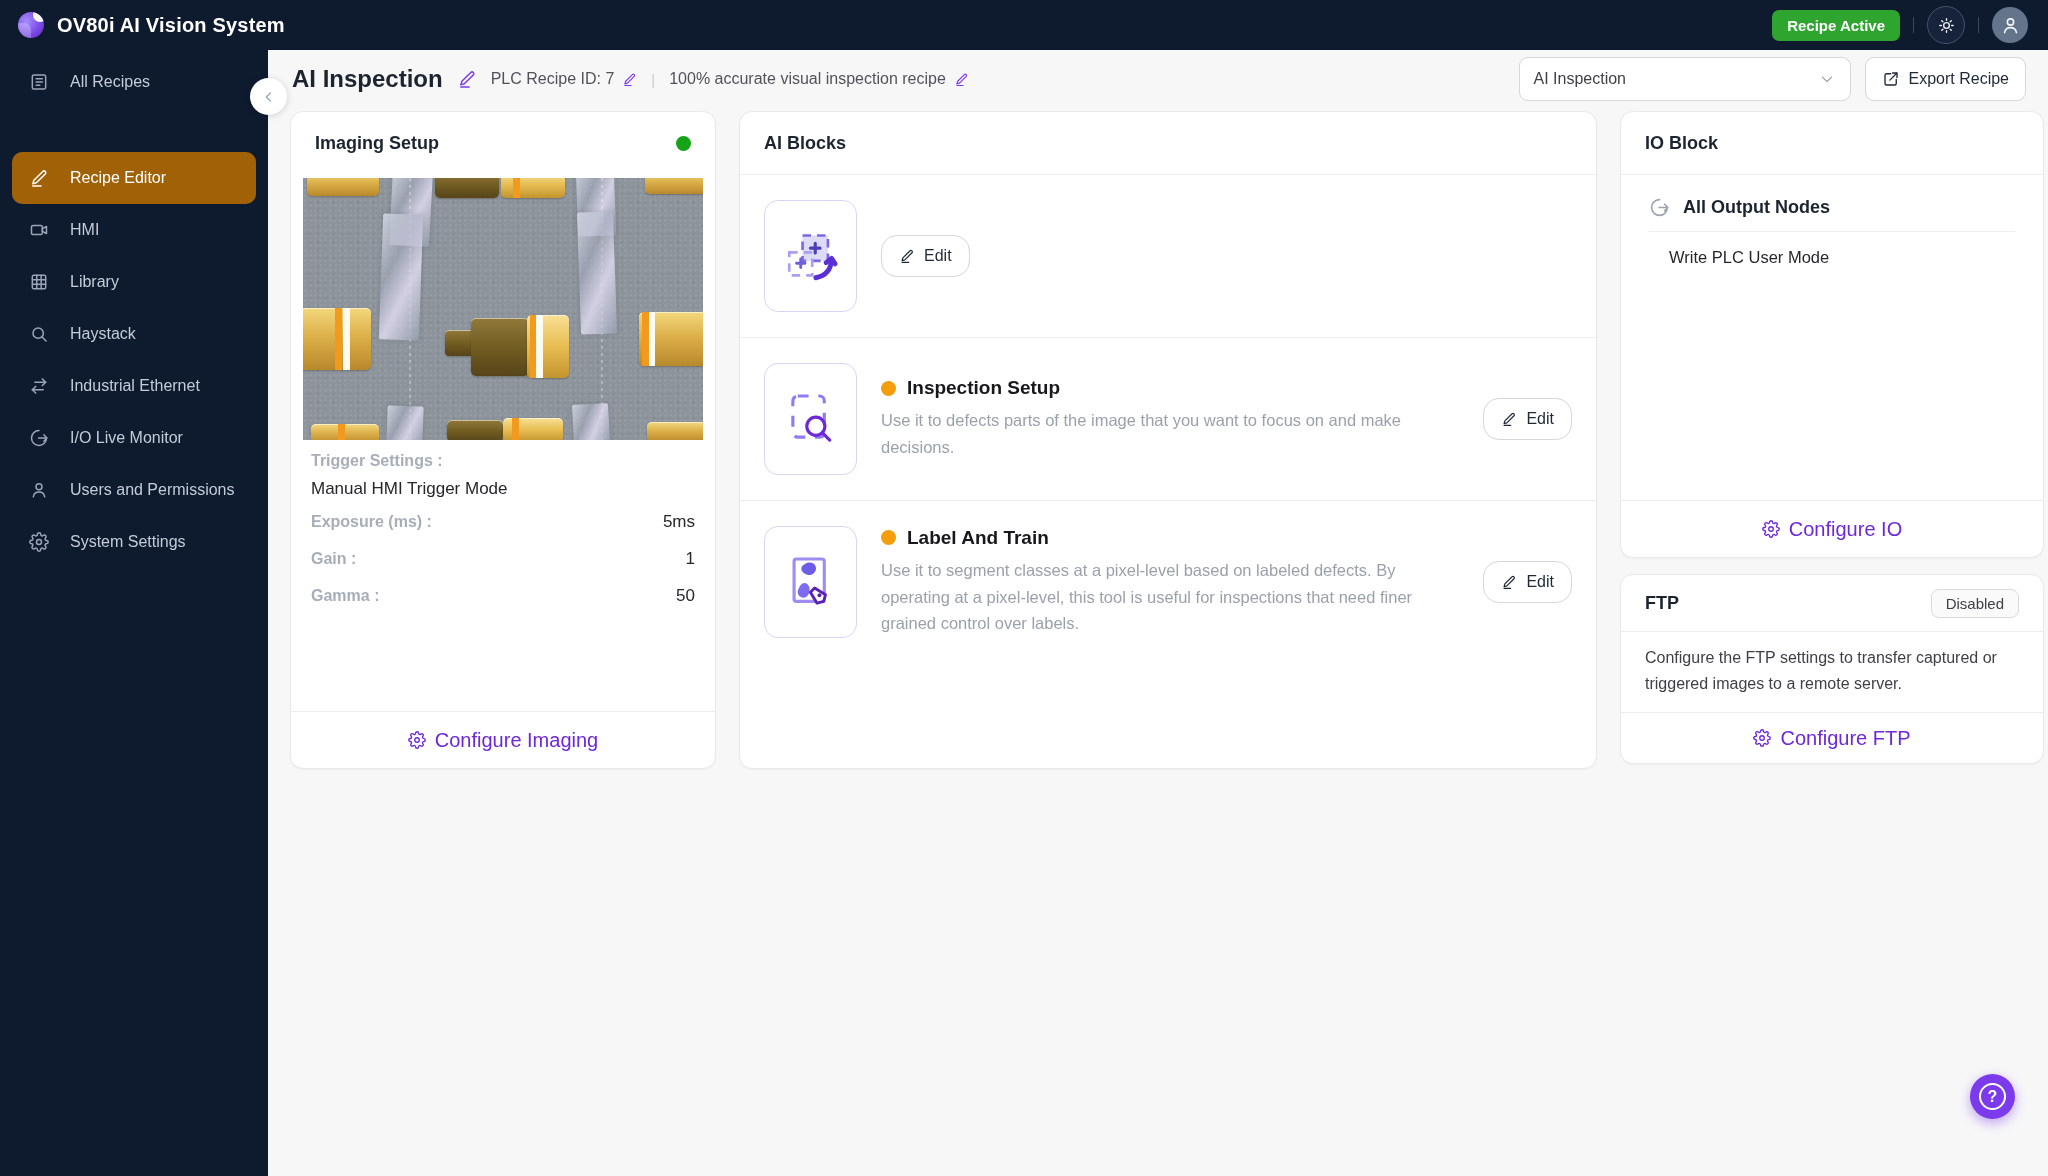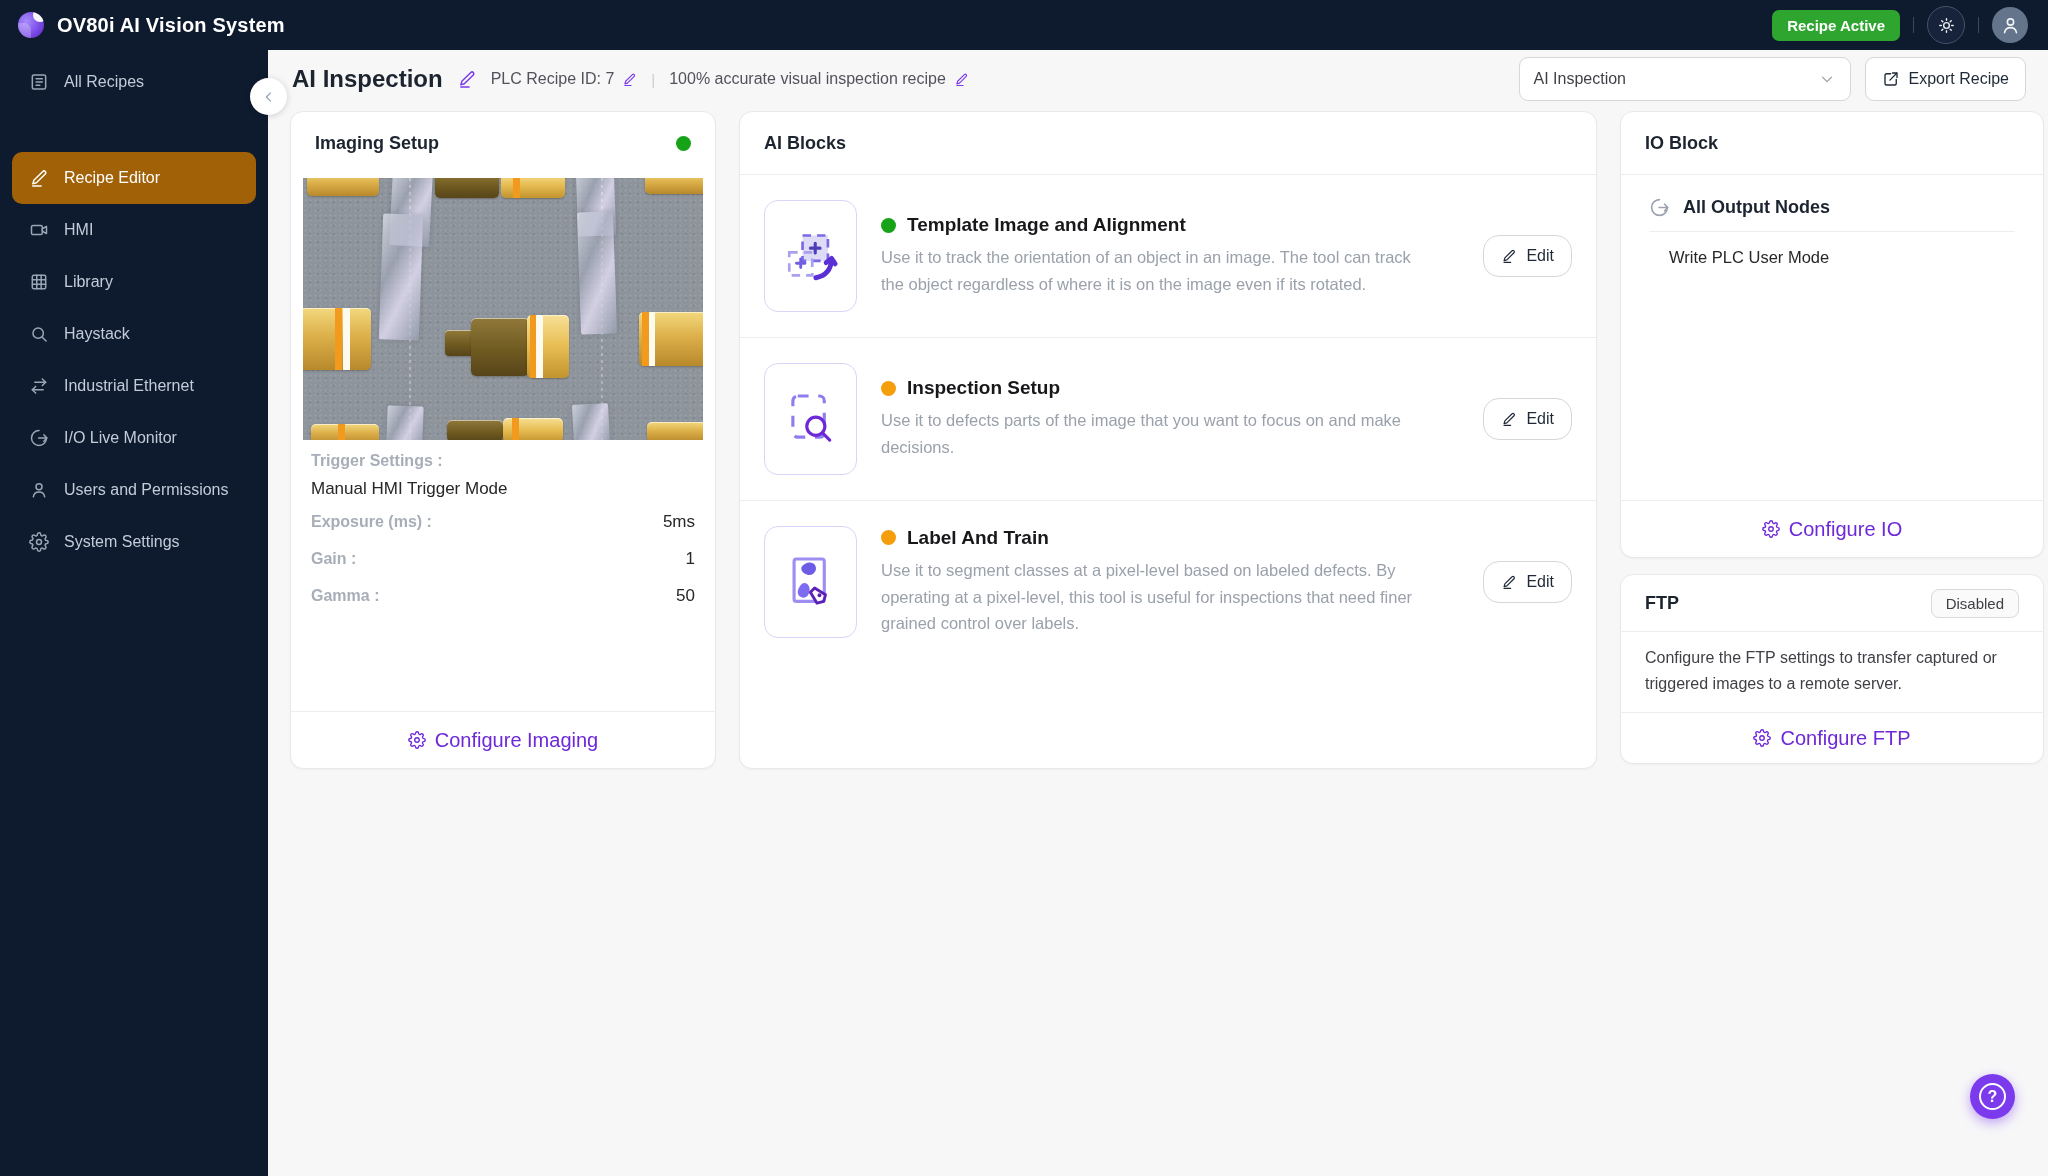--- a/index.html
+++ b/index.html
@@ -17,21 +17,21 @@
   .topbar .spacer { flex:1; }
   .badge-active { background:#2ea52e; color:#fff; font-size:15px; font-weight:600; padding:7px 15px; border-radius:7px; }
   .tb-sep { width:1px; height:16px; background:#3b475c; margin:0 13px; }
   .tb-circle { width:38px; height:38px; border-radius:50%; display:flex; align-items:center; justify-content:center; cursor:pointer; }
   .theme-btn { border:1px solid #46526a; color:#e8ecf3; background:#16233a; }
   .avatar { background:#64748b; color:#f1f5f9; width:36px; height:36px; }
 
   
   .shell { display:flex; height:1126px; position:relative; }
   .sidebar { width:268px; background:#0e1a2d; display:flex; flex-direction:column; padding-top:6px; flex:none; }
-  .nav-item { display:flex; align-items:center; gap:15px; height:52px; margin:0 12px; padding:0 17px; border-radius:10px; color:#c3ccd9; font-size:16px; cursor:pointer; flex:none; }
+  .nav-item { display:flex; align-items:center; gap:21px; height:52px; margin:0 12px; padding:0 17px; border-radius:10px; color:#c3ccd9; font-size:16px; cursor:pointer; flex:none; }
   .nav-item .nav-ic { color:#9aa6b8; width:20px; height:20px; flex:none; }
   .nav-item.active { background:#a16207; color:#fff;margin-top:44px; }
   .nav-item.active .nav-ic { color:#fff; }
   .sidebar .spacer { flex:1; }
   .sidebar-bottom { padding-bottom:6px; }
 
   .collapse-btn { position:absolute; left:250px; top:28px; width:37px; height:37px; border-radius:50%; background:#fff; border:none; box-shadow:0 1px 6px rgba(15,23,42,.18); color:#94a3b8; display:flex; align-items:center; justify-content:center; cursor:pointer; z-index:6; }
 
   
   .main { flex:1; display:flex; flex-direction:column; min-width:0; }
@@ -78,21 +78,21 @@
   .foot-link { height:56px; display:flex; align-items:center; justify-content:center; gap:9px; color:#6d28d9; font-size:20px; font-weight:500; cursor:pointer; }
 
   
   .ai-card { width:858px; height:658px; flex:none; }
   .block-row { display:flex; align-items:center; gap:24px; padding:25px 24px; }
   .block-icon-box { width:93px; height:112px; border:1.5px solid #d9d4f8; border-radius:14px; background:#fff; display:flex; align-items:center; justify-content:center; flex:none; }
   .block-mid { flex:1; min-width:0; }
   .block-title-row { display:flex; align-items:center; gap:11px; margin-bottom:8px; }
   .block-title { font-size:19px; font-weight:700; color:#18181b; }
   .block-desc { font-size:16.5px; color:#9ba1ab; line-height:1.62; max-width:660px; }
-  .edit-btn { height:42px; padding:9px 17px; border-radius:16px; flex:none; align-self:center;margin-left:22px; }
+  .edit-btn { height:42px; padding:9px 17px; border-radius:16px; flex:none; align-self:center; }
 
   
   .right-col { width:424px; display:flex; flex-direction:column; gap:16px; flex:none; }
   .io-card { height:447px; }
   .io-body { padding:22px 28px 0 28px; flex:1; }
   .io-group-head { display:flex; align-items:center; gap:13px; }
   .io-group-title { font-size:18px; font-weight:700; color:#1c2430; }
   .io-underline { height:1px; background:#ededf0; margin:13px 0 0 0; }
   .io-node { font-size:16.5px; color:#27272a; padding:16px 0 0 20px; }
   .ftp-card { height:190px; }
@@ -440,27 +440,20 @@
           <div class="block-icon-box">
             <svg width="58" height="58" viewBox="0 0 48 48">
               <rect x="17" y="7" width="21" height="21" fill="#dedbf6" stroke="#7b68e8" stroke-width="2.2" stroke-dasharray="7 5"></rect>
               <path d="M27.5 13.5v8M23.5 17.5h8" stroke="#4c3fb8" stroke-width="2.6" fill="none" stroke-linecap="round"></path>
               <rect x="6" y="21" width="19" height="19" fill="none" stroke="#aaa0f0" stroke-width="2.2" stroke-dasharray="7 5"></rect>
               <path d="M15.5 26.5v7M12 30h7" stroke="#6d5fe0" stroke-width="2.4" fill="none" stroke-linecap="round"></path>
               <path d="M28 42c8-1.5 12.5-7 13-15" stroke="#5b2fd6" stroke-width="4" fill="none" stroke-linecap="round"></path>
               <path d="M36.5 29.5L41 26l3 4.5" stroke="#5b2fd6" stroke-width="4" fill="none" stroke-linecap="round" stroke-linejoin="round"></path>
             </svg>
           </div>
-          <div class="block-mid">
-            <div class="block-title-row">
-              <span class="dot dot-green"></span>
-              <span class="block-title">Template Image and Alignment</span>
-            </div>
-            <div class="block-desc">Use it to track the orientation of an object in an image. The tool can track the object regardless of where it is on the image even if its rotated.</div>
-          </div>
           <button class="btn edit-btn">
             <span>
                 <svg width="16" height="16">
                   <use href="#i-edit"></use>
                 </svg>
               </span>
             <span>Edit</span>
           </button>
         </div>
         <div class="hr" style="margin:0 0"></div>

